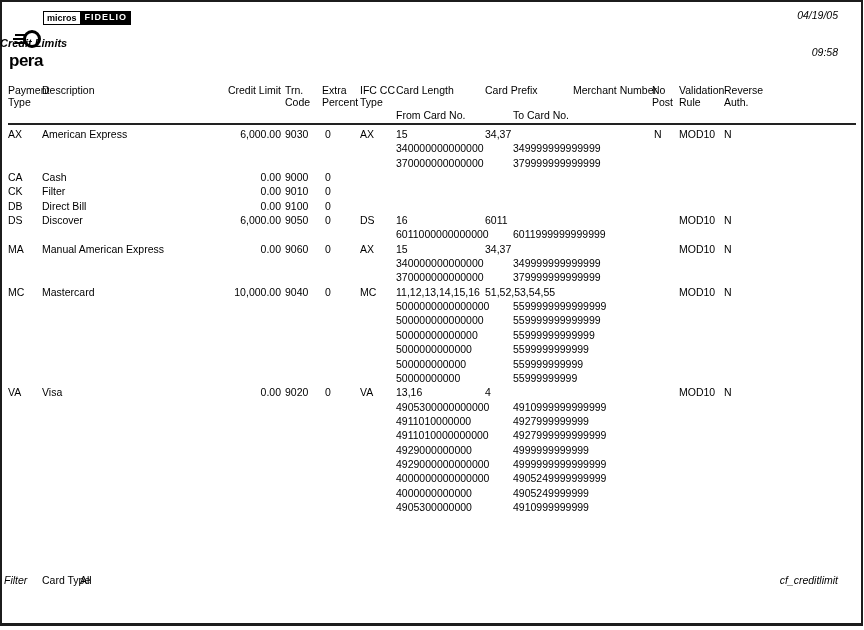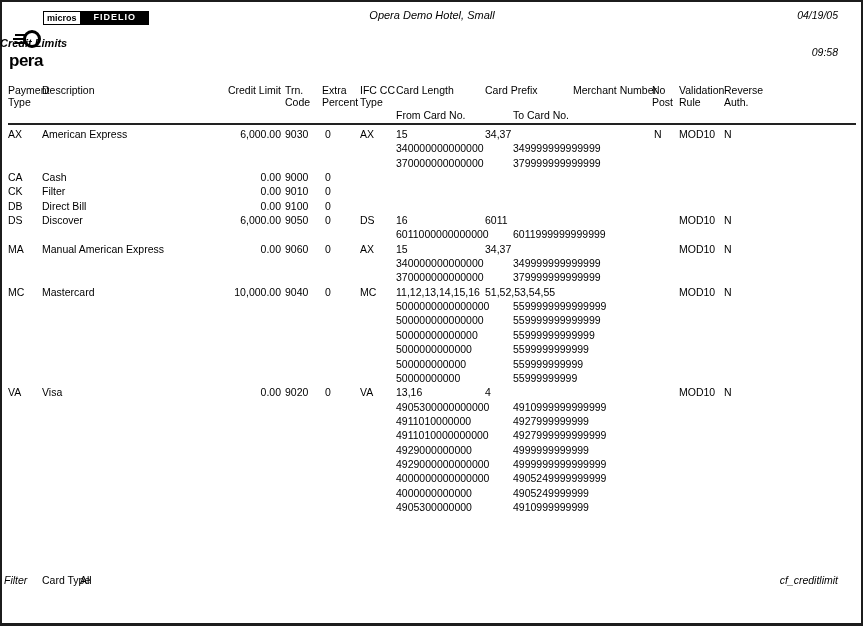--- a/index.html
+++ b/index.html
@@ -14,21 +14,21 @@
   }
   .frame{
     position:absolute;left:0;top:0;right:1px;bottom:4px;
     border:2px solid #1c1c1c;border-bottom-width:3px;
     pointer-events:none;
   }
   .abs{position:absolute;white-space:nowrap;}
   
   .logo-micros{left:28px;top:11px;display:flex;align-items:stretch;font-weight:bold;font-size:9px;line-height:12px;margin-left:15px;}
   .logo-micros .m{border:1px solid #000;background:#fff;color:#000;padding:0 3px;}
-  .logo-micros .f{background:#000;color:#fff;padding:0 13px;letter-spacing:1px;}
+  .logo-micros .f{background:#000;color:#fff;padding:0 4px;letter-spacing:1px;}
   .logo-opera{left:12px;top:27px;display:flex;align-items:center;flex-direction:column;}
   .logo-opera .pera{font-weight:bold;font-size:17px;margin-left:-3px;letter-spacing:-0.5px;}
   .hotel-name{left:0;top:9px;width:100%;text-align:center;font-style:italic;font-size:11px;}
   .hdr-date{top:9px;right:26px;font-style:italic;}
   .report-title{left:0;top:37px;width:100%;font-style:italic;font-weight:bold;font-size:11px;}
   .hdr-time{top:46px;right:26px;font-style:italic;padding-left:40px;}
   
   .h{position:absolute;white-space:nowrap;}
   .r1{top:84px;} .r2{top:96px;} .r3{top:109px;}
   .x-type{left:8px;} .x-desc{left:42px;}
@@ -63,21 +63,20 @@
     <span class="m">micros</span>
       <span class="f">FIDELIO</span>
   </div>
   <div class="abs logo-opera">
     <svg width="30" height="24" viewBox="0 0 30 24">
       <path d="M3 8 H20 M1 12 H20 M3 16 H20" stroke="#000" stroke-width="2" fill="none"></path>
       <circle cx="20" cy="12" r="7.5" fill="#fff" stroke="#000" stroke-width="3"></circle>
     </svg>
     <span class="pera">pera</span>
   </div>
-  <div class="abs hotel-name">Opera Demo Hotel, Small</div>
   <div class="abs hdr-date">04/19/05</div>
   <div class="abs report-title">Credit Limits</div>
   <div class="abs hdr-time">09:58</div>
 
   <div>
     <span class="h r1 x-type">Payment</span>
     <span class="h r2 x-type">Type</span>
     <span class="h r1 x-desc">Description</span>
     <span class="h r1 x-limit">Credit Limit</span>
     <span class="h r1 x-trn">Trn.</span>

